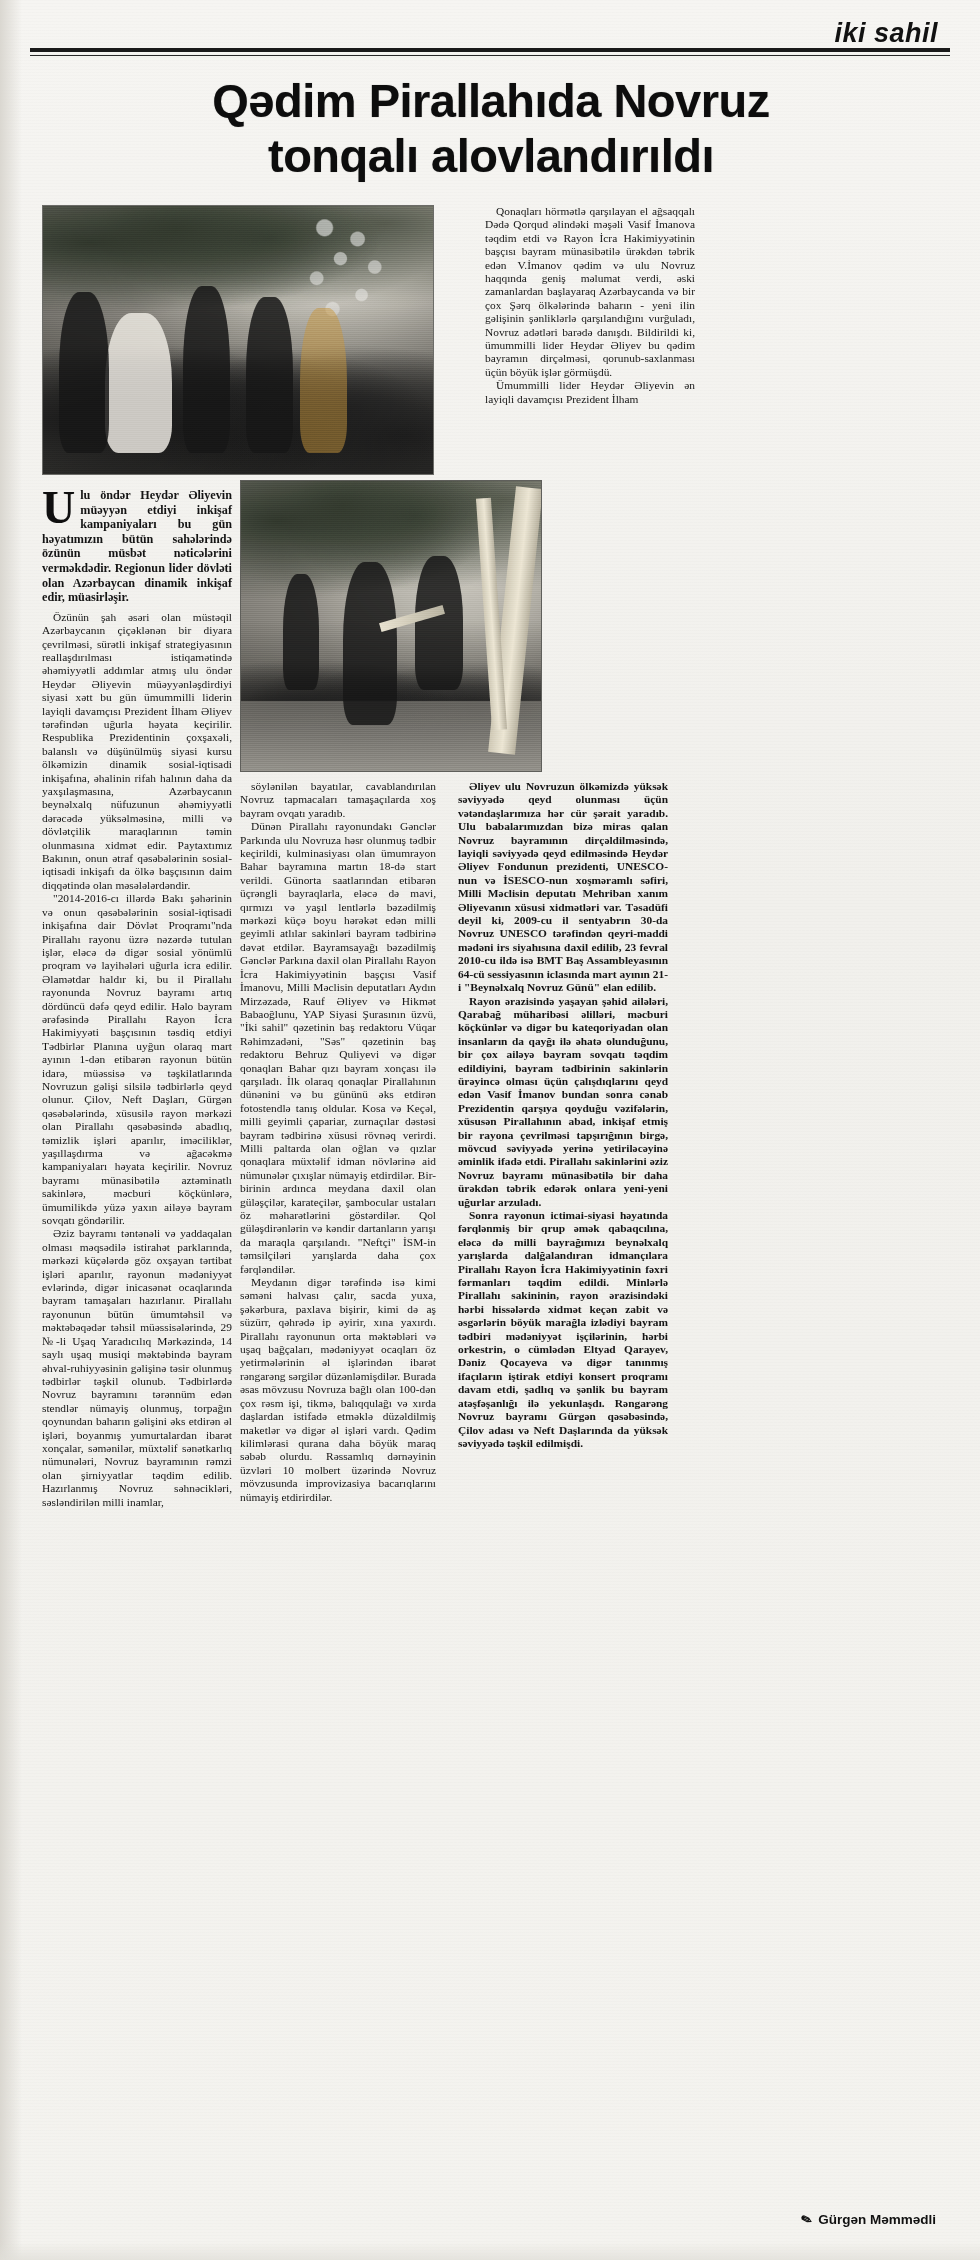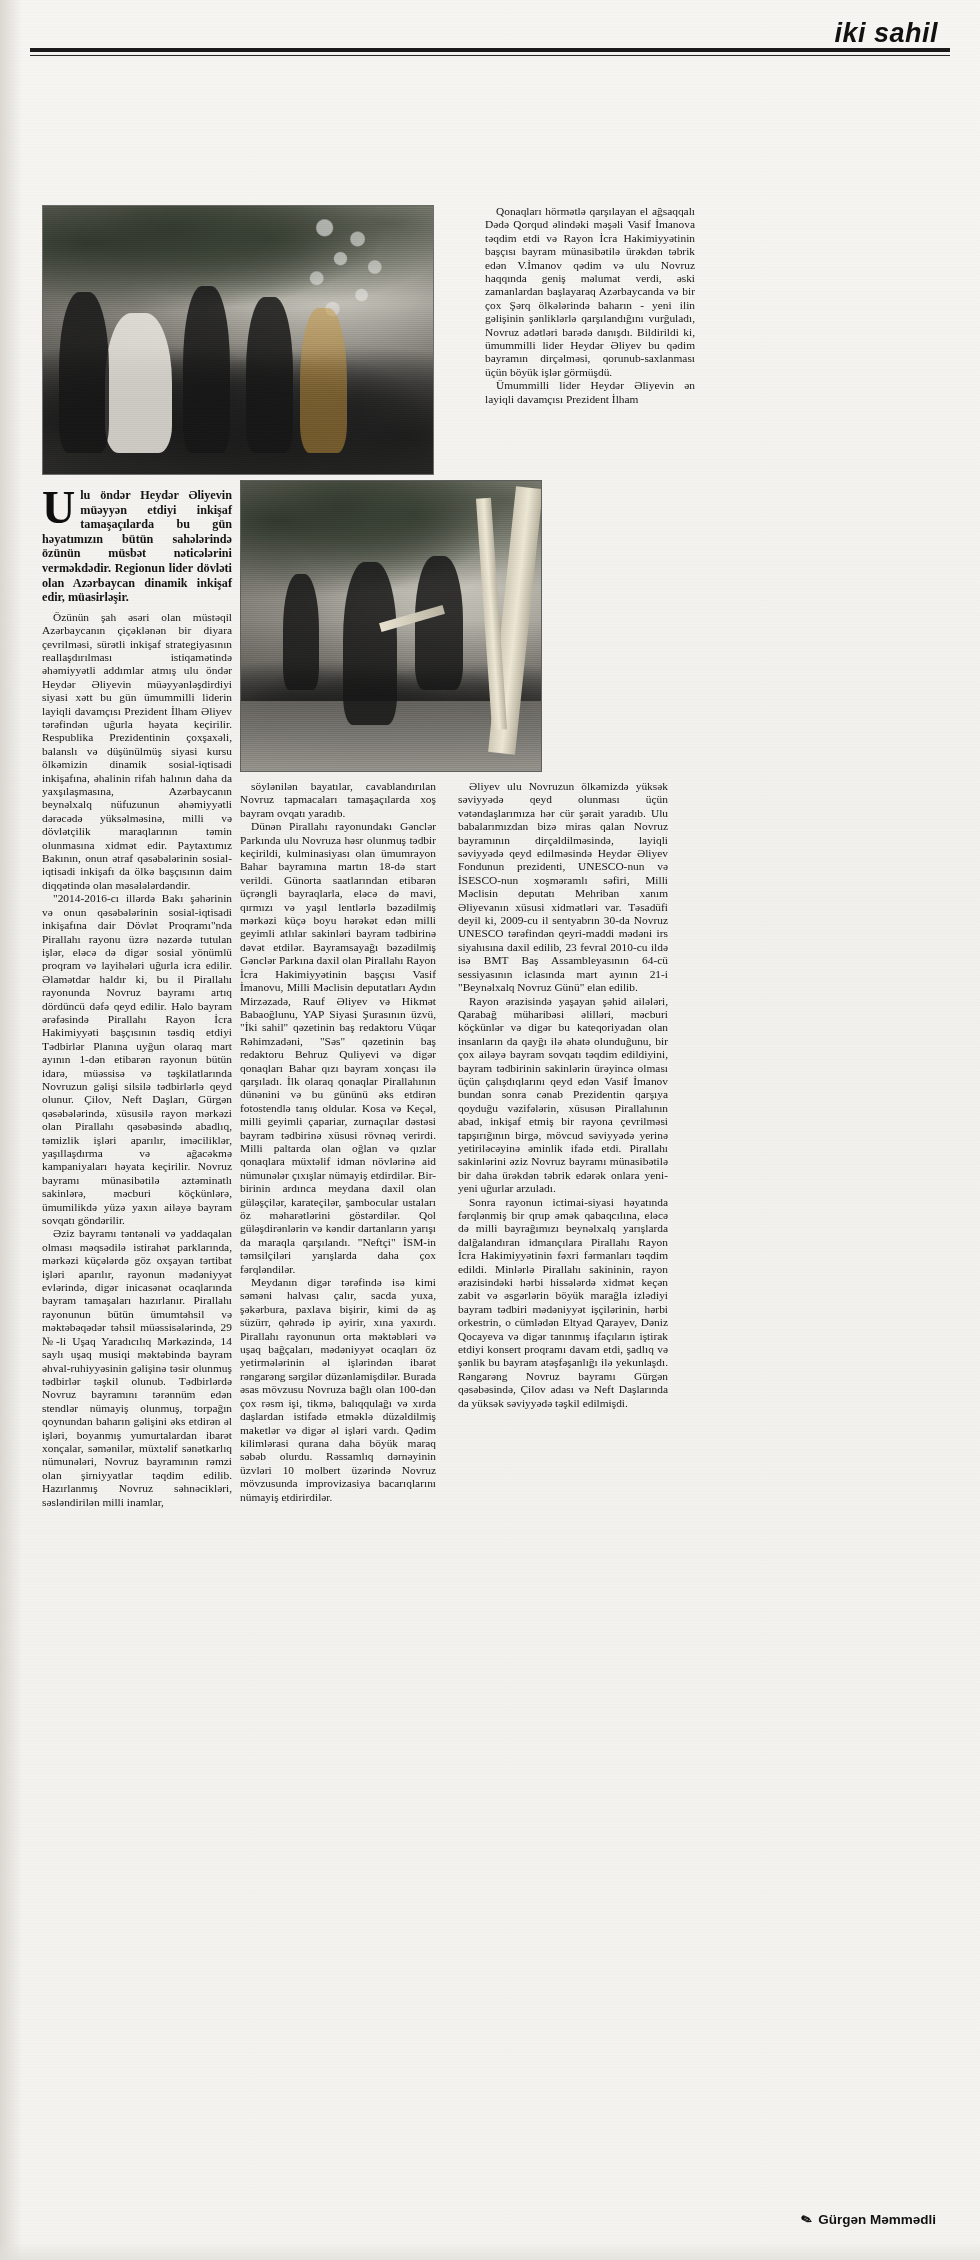--- a/index.html
+++ b/index.html
@@ -180,21 +180,21 @@
     color: #141414;
     -webkit-hyphens: auto;
     hyphens: auto;
   }
   .col p { margin: 0 0 0 0; text-indent: 11px; }
   .col p.first { text-indent: 11px; }
 
   .col1 { left: 42px; top: 488px; width: 190px; }
   .col2 { left: 240px; top: 780px; width: 196px; }
   .col3 { left: 458px; top: 205px; width: 210px; }
-  .col3b { left: 458px; top: 780px; width: 210px; }
+  .col3b { left: 458px; top: 780px; width: 210px; font-weight: bold; }
   .col4 { left: 690px; top: 205px; width: 248px; }
   .col4b { left: 690px; top: 780px; width: 248px; }
 
   .lead {
     font-family: "Liberation Serif", serif;
     font-weight: bold;
     font-size: 12.2px;
     line-height: 14.6px;
     text-align: justify;
   }
@@ -239,20 +239,24 @@
 
 <div class="page">
   <div class="newsprint"></div>
 
   <div class="masthead">
     <div class="masthead-title">iki sahil</div>
   </div>
   <div class="rule-thick"></div>
   <div class="rule-thin"></div>
 
+  <div class="headline">
+    <span class="l1">Qədim Pirallahıda Novruz</span>
+    <span class="l2">tonqalı alovlandırıldı</span>
+  </div>
 
   <div class="photo1">
     <div class="ph-sky"></div>
     <div class="ph-trees"></div>
     <div class="ph-balloons"></div>
     <div class="ph-crowd"></div>
     <div class="ph-figure" style="left:16%; top:40%; width:17%; height:52%;"></div>
     <div class="ph-dark" style="left:4%; top:32%; width:13%; height:60%;"></div>
     <div class="ph-dark" style="left:36%; top:30%; width:12%; height:62%;"></div>
     <div class="ph-dark" style="left:52%; top:34%; width:12%; height:58%;"></div>
@@ -269,21 +273,21 @@
     <div class="ph-dark" style="left:14%; top:32%; width:12%; height:40%;"></div>
     <div class="ph-dark" style="left:58%; top:26%; width:16%; height:46%;"></div>
     <div class="ph-pole" style="right:4%; top:2%; width:9%; height:92%; transform:rotate(6deg);"></div>
     <div class="ph-pole" style="right:14%; top:6%; width:5%; height:80%; transform:rotate(-4deg);"></div>
     <div class="ph-pole" style="left:46%; top:46%; width:22%; height:3%; transform:rotate(-16deg); background:linear-gradient(90deg,#e8e2d0,#b9b4a2);"></div>
     <div class="photo-grain"></div>
   </div>
 
   <div class="col col1">
     <div class="lead">
-      <span class="dropcap">U</span><span>lu öndər Heydər Əliyevin müəyyən etdiyi inkişaf tamaşaçılarda bu gün həyatımızın bütün sahələrində özünün müsbət nəticələrini verməkdədir. Regionun lider dövləti olan Azərbaycan dinamik inkişaf edir, müasirləşir.</span>
+      <span class="dropcap">U</span><span>lu öndər Heydər Əliyevin müəyyən etdiyi inkişaf kampaniyaları bu gün həyatımızın bütün sahələrində özünün müsbət nəticələrini verməkdədir. Regionun lider dövləti olan Azərbaycan dinamik inkişaf edir, müasirləşir.</span>
     </div>
     <p class="first" style="margin-top:6px;">Özünün şah əsəri olan müstəqil Azərbaycanın çiçəklənən bir diyara çevrilməsi, sürətli inkişaf strategiyasının reallaşdırılması istiqamətində əhəmiyyətli addımlar atmış ulu öndər Heydər Əliyevin müəyyənləşdirdiyi siyasi xətt bu gün ümummilli liderin layiqli davamçısı Prezident İlham Əliyev tərəfindən uğurla həyata keçirilir. Respublika Prezidentinin çoxşaxəli, balanslı və düşünülmüş siyasi kursu ölkəmizin dinamik sosial-iqtisadi inkişafına, əhalinin rifah halının daha da yaxşılaşmasına, Azərbaycanın beynəlxalq nüfuzunun əhəmiyyətli dərəcədə yüksəlməsinə, milli və dövlətçilik maraqlarının təmin olunmasına xidmət edir. Paytaxtımız Bakının, onun ətraf qəsəbələrinin sosial-iqtisadi inkişafı da ölkə başçısının daim diqqətində olan məsələlərdəndir.</p>
     <p>"2014-2016-cı illərdə Bakı şəhərinin və onun qəsəbələrinin sosial-iqtisadi inkişafına dair Dövlət Proqramı"nda Pirallahı rayonu üzrə nəzərdə tutulan işlər, eləcə də digər sosial yönümlü proqram və layihələri uğurla icra edilir. Əlamətdar haldır ki, bu il Pirallahı rayonunda Novruz bayramı artıq dördüncü dəfə qeyd edilir. Həlo bayram ərəfəsində Pirallahı Rayon İcra Hakimiyyəti başçısının təsdiq etdiyi Tədbirlər Planına uyğun olaraq mart ayının 1-dən etibarən rayonun bütün idarə, müəssisə və təşkilatlarında Novruzun gəlişi silsilə tədbirlərlə qeyd olunur. Çilov, Neft Daşları, Gürgən qəsəbələrində, xüsusilə rayon mərkəzi olan Pirallahı qəsəbəsində abadlıq, təmizlik işləri aparılır, iməciliklər, yaşıllaşdırma və ağacəkmə kampaniyaları həyata keçirilir. Novruz bayramı münasibətilə aztəminatlı sakinlərə, məcburi köçkünlərə, ümumilikdə yüzə yaxın ailəyə bayram sovqatı göndərilir.</p>
     <p>Əziz bayramı təntənəli və yaddaqalan olması məqsədilə istirahət parklarında, mərkəzi küçələrdə göz oxşayan tərtibat işləri aparılır, rayonun mədəniyyət evlərində, digər inicasənət ocaqlarında bayram tamaşaları hazırlanır. Pirallahı rayonunun bütün ümumtəhsil və məktəbəqədər təhsil müəssisələrində, 29 №-li Uşaq Yaradıcılıq Mərkəzində, 14 saylı uşaq musiqi məktəbində bayram əhval-ruhiyyəsinin gəlişinə təsir olunmuş tədbirlər təşkil olunub. Tədbirlərdə Novruz bayramını tərənnüm edən stendlər nümayiş olunmuş, torpağın qoynundan baharın gəlişini əks etdirən əl işləri, boyanmış yumurtalardan ibarət xonçalar, səmənilər, müxtəlif sənətkarlıq nümunələri, Novruz bayramının rəmzi olan şirniyyatlar təqdim edilib. Hazırlanmış Novruz səhnəcikləri, səsləndirilən milli inamlar,</p>
   </div>
 
   <div class="col col2">
     <p class="first">söylənilən bayatılar, cavablandırılan Novruz tapmacaları tamaşaçılarda xoş bayram ovqatı yaradıb.</p>
     <p>Dünən Pirallahı rayonundakı Gənclər Parkında ulu Novruza həsr olunmuş tədbir keçirildi, kulminasiyası olan ümumrayon Bahar bayramına martın 18-də start verildi. Günorta saatlarından etibarən üçrəngli bayraqlarla, eləcə də mavi, qırmızı və yaşıl lentlərlə bəzədilmiş mərkəzi küçə boyu hərəkət edən milli geyimli atlılar sakinləri bayram tədbirinə dəvət etdilər. Bayramsayağı bəzədilmiş Gənclər Parkına daxil olan Pirallahı Rayon İcra Hakimiyyətinin başçısı Vasif İmanovu, Milli Məclisin deputatları Aydın Mirzəzadə, Rauf Əliyev və Hikmət Babaoğlunu, YAP Siyasi Şurasının üzvü, "İki sahil" qəzetinin baş redaktoru Vüqar Rəhimzadəni, "Səs" qəzetinin baş redaktoru Behruz Quliyevi və digər qonaqları Bahar qızı bayram xonçası ilə qarşıladı. İlk olaraq qonaqlar Pirallahının dünənini və bu gününü əks etdirən fotostendlə tanış oldular. Kosa və Keçəl, milli geyimli çapariar, zurnaçılar dəstəsi bayram tədbirinə xüsusi rövnəq verirdi. Milli paltarda olan oğlan və qızlar qonaqlara müxtəlif idman növlərinə aid nümunələr çıxışlar nümayiş etdirdilər. Bir-birinin ardınca meydana daxil olan güləşçilər, karateçilər, şambocular ustaları öz məharətlərini göstərdilər. Qol güləşdirənlərin və kəndir dartanların yarışı da maraqla qarşılandı. "Neftçi" İSM-in təmsilçiləri yarışlarda daha çox fərqləndilər.</p>
     <p>Meydanın digər tərəfində isə kimi səməni halvası çalır, sacda yuxa, şəkərbura, paxlava bişirir, kimi də aş süzürr, qəhrədə ip əyirir, xına yaxırdı. Pirallahı rayonunun orta məktəbləri və uşaq bağçaları, mədəniyyət ocaqları öz yetirmələrinin əl işlərindən ibarət rəngarəng sərgilər düzənləmişdilər. Burada əsas mövzusu Novruza bağlı olan 100-dən çox rəsm işi, tikmə, balıqqulağı və xırda daşlardan istifadə etməklə düzəldilmiş maketlər və digər əl işləri vardı. Qədim kilimlərasi qurana daha böyük maraq səbəb olurdu. Rəssamlıq dərnəyinin üzvləri 10 molbert üzərində Novruz mövzusunda improvizasiya bacarıqlarını nümayiş etdirirdilər.</p>

